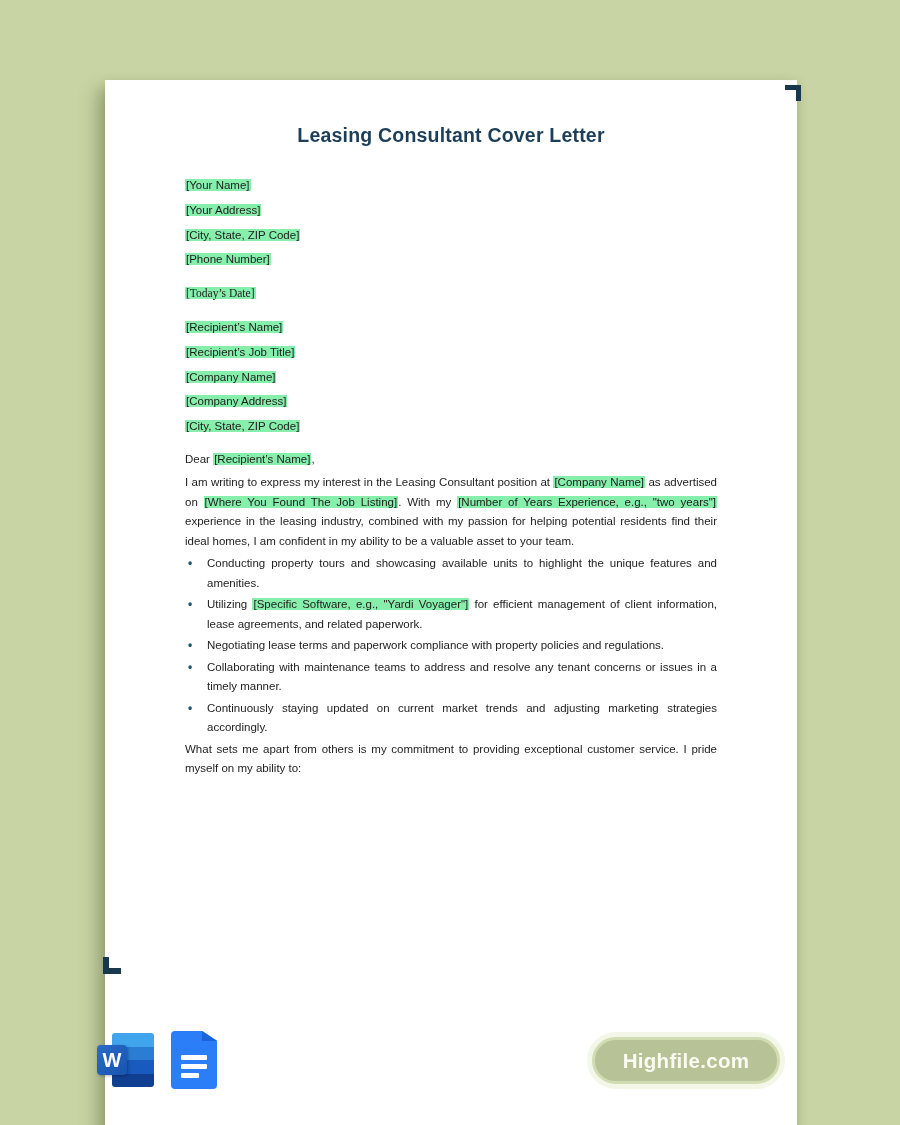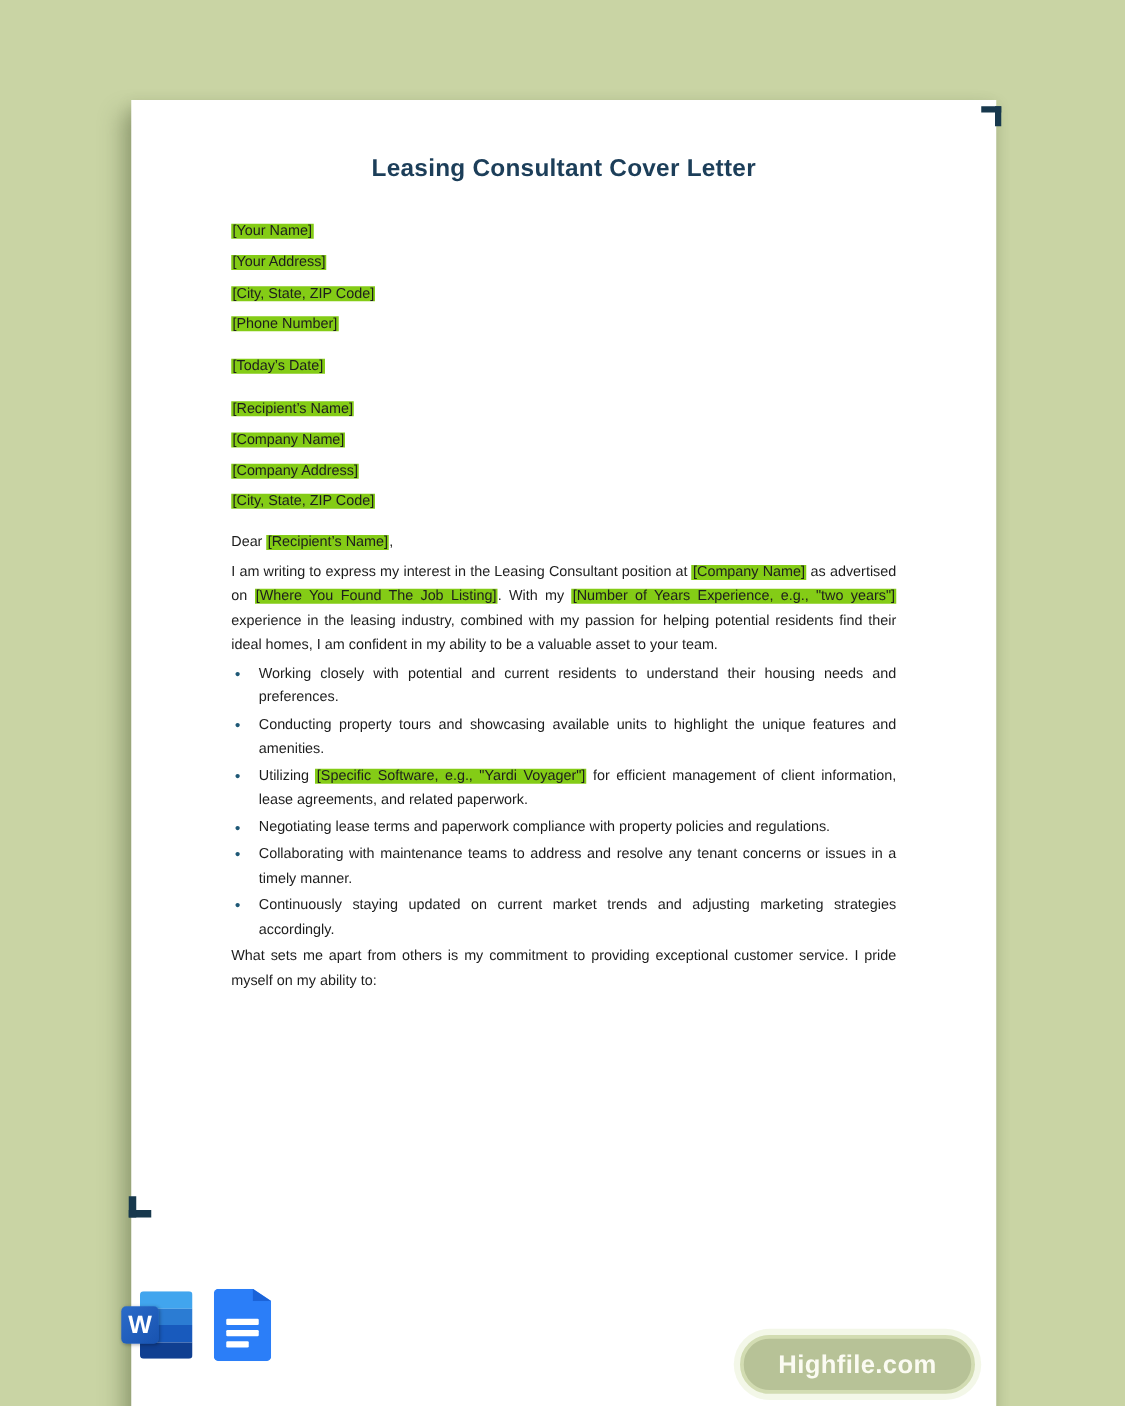--- a/index.html
+++ b/index.html
@@ -18,23 +18,23 @@
   .page-content{
     position:absolute;left:80px;right:80px;top:0;
     color:#1d1d1d;font-size:11.5px;
   }
   .doc-title{
     margin:44px 0 0 0;text-align:center;
     font-size:19.5px;font-weight:700;color:#1c3e59;letter-spacing:.2px;
   }
   .addr-block{line-height:24.8px;}
   .sender-block{margin-top:26px;}
-  .date-block{margin-top:9px;}
+  .date-block{margin-top:9px;font-family:Liberation Serif, serif;}
   .recipient-block{margin-top:9px;}
-  .ph{background:#84cc16;padding:0 1px;}
+  .ph{background:#86efac;padding:0 1px;}
   .salutation{margin-top:11px;line-height:19.5px;}
   .para{margin:4px 0 0 0;line-height:19.5px;text-align:justify;}
   .para-gap{margin-top:0;}
   .sec-heading{margin:9px 0 0 0;line-height:19.5px;font-weight:700;color:#111;}
   ul.blist{margin:3px 0 0 0;padding:0;list-style:none;}
   ul.blist li{
     position:relative;padding-left:22px;margin:0 0 2px 0;
     line-height:19.5px;text-align:justify;
   }
   ul.blist li::before{
@@ -78,21 +78,21 @@
   }
   .gdocs-fold{
     position:absolute;right:0;top:0;width:15px;height:10px;background:#1b63d8;
     clip-path:polygon(0 0,100% 100%,0 100%);
   }
   .gdocs-line{position:absolute;left:10px;height:4.5px;background:#ffffff;border-radius:1px;}
   .gl1{top:24px;width:26px;}
   .gl2{top:33px;width:26px;}
   .gl3{top:42px;width:18px;}
   .highfile-btn{
-    position:absolute;left:592px;top:1068px;width:188px;height:47px;
+    position:absolute;left:592px;top:1037px;width:188px;height:47px;
     border-radius:24px;background:#b7c297;
     border:3px solid #d2dcb2;
     box-shadow:0 0 0 5px rgba(229,237,203,.45);
     box-sizing:border-box;
     display:flex;align-items:center;justify-content:center;
     color:#fbfbf2;font-size:20.5px;font-weight:700;letter-spacing:.3px;
     cursor:pointer;
     text-align:center;
   }
 </style>
@@ -110,32 +110,32 @@
       <div><span class="ph">[City, State, ZIP Code]</span></div>
       <div><span class="ph">[Phone Number]</span></div>
     </div>
 
     <div class="addr-block date-block">
       <span class="ph">[Today’s Date]</span>
     </div>
 
     <div class="addr-block recipient-block">
       <div><span class="ph">[Recipient’s Name]</span></div>
+      <div><span class="ph">[Recipient’s Job Title]</span></div>
       <div><span class="ph">[Company Name]</span></div>
       <div><span class="ph">[Company Address]</span></div>
       <div><span class="ph">[City, State, ZIP Code]</span></div>
     </div>
 
     <div class="salutation"><span>Dear </span><span class="ph">[Recipient’s Name]</span><span>,</span></div>
 
     <p class="para"><span>I am writing to express my interest in the Leasing Consultant position at </span><span class="ph">[Company Name]</span><span> as advertised on </span><span class="ph">[Where You Found The Job Listing]</span><span>. With my </span><span class="ph">[Number of Years Experience, e.g., "two years"]</span><span> experience in the leasing industry, combined with my passion for helping potential residents find their ideal homes, I am confident in my ability to be a valuable asset to your team.</span></p>
 
 
     <ul class="blist">
-      <li><span>Working closely with potential and current residents to understand their housing needs and preferences.</span></li>
       <li><span>Conducting property tours and showcasing available units to highlight the unique features and amenities.</span></li>
       <li><span>Utilizing </span><span class="ph">[Specific Software, e.g., "Yardi Voyager"]</span><span> for efficient management of client information, lease agreements, and related paperwork.</span></li>
       <li><span>Negotiating lease terms and paperwork compliance with property policies and regulations.</span></li>
       <li><span>Collaborating with maintenance teams to address and resolve any tenant concerns or issues in a timely manner.</span></li>
       <li><span>Continuously staying updated on current market trends and adjusting marketing strategies accordingly.</span></li>
     </ul>
 
     <p class="para para-gap">What sets me apart from others is my commitment to providing exceptional customer service. I pride myself on my ability to:</p>
 
 

